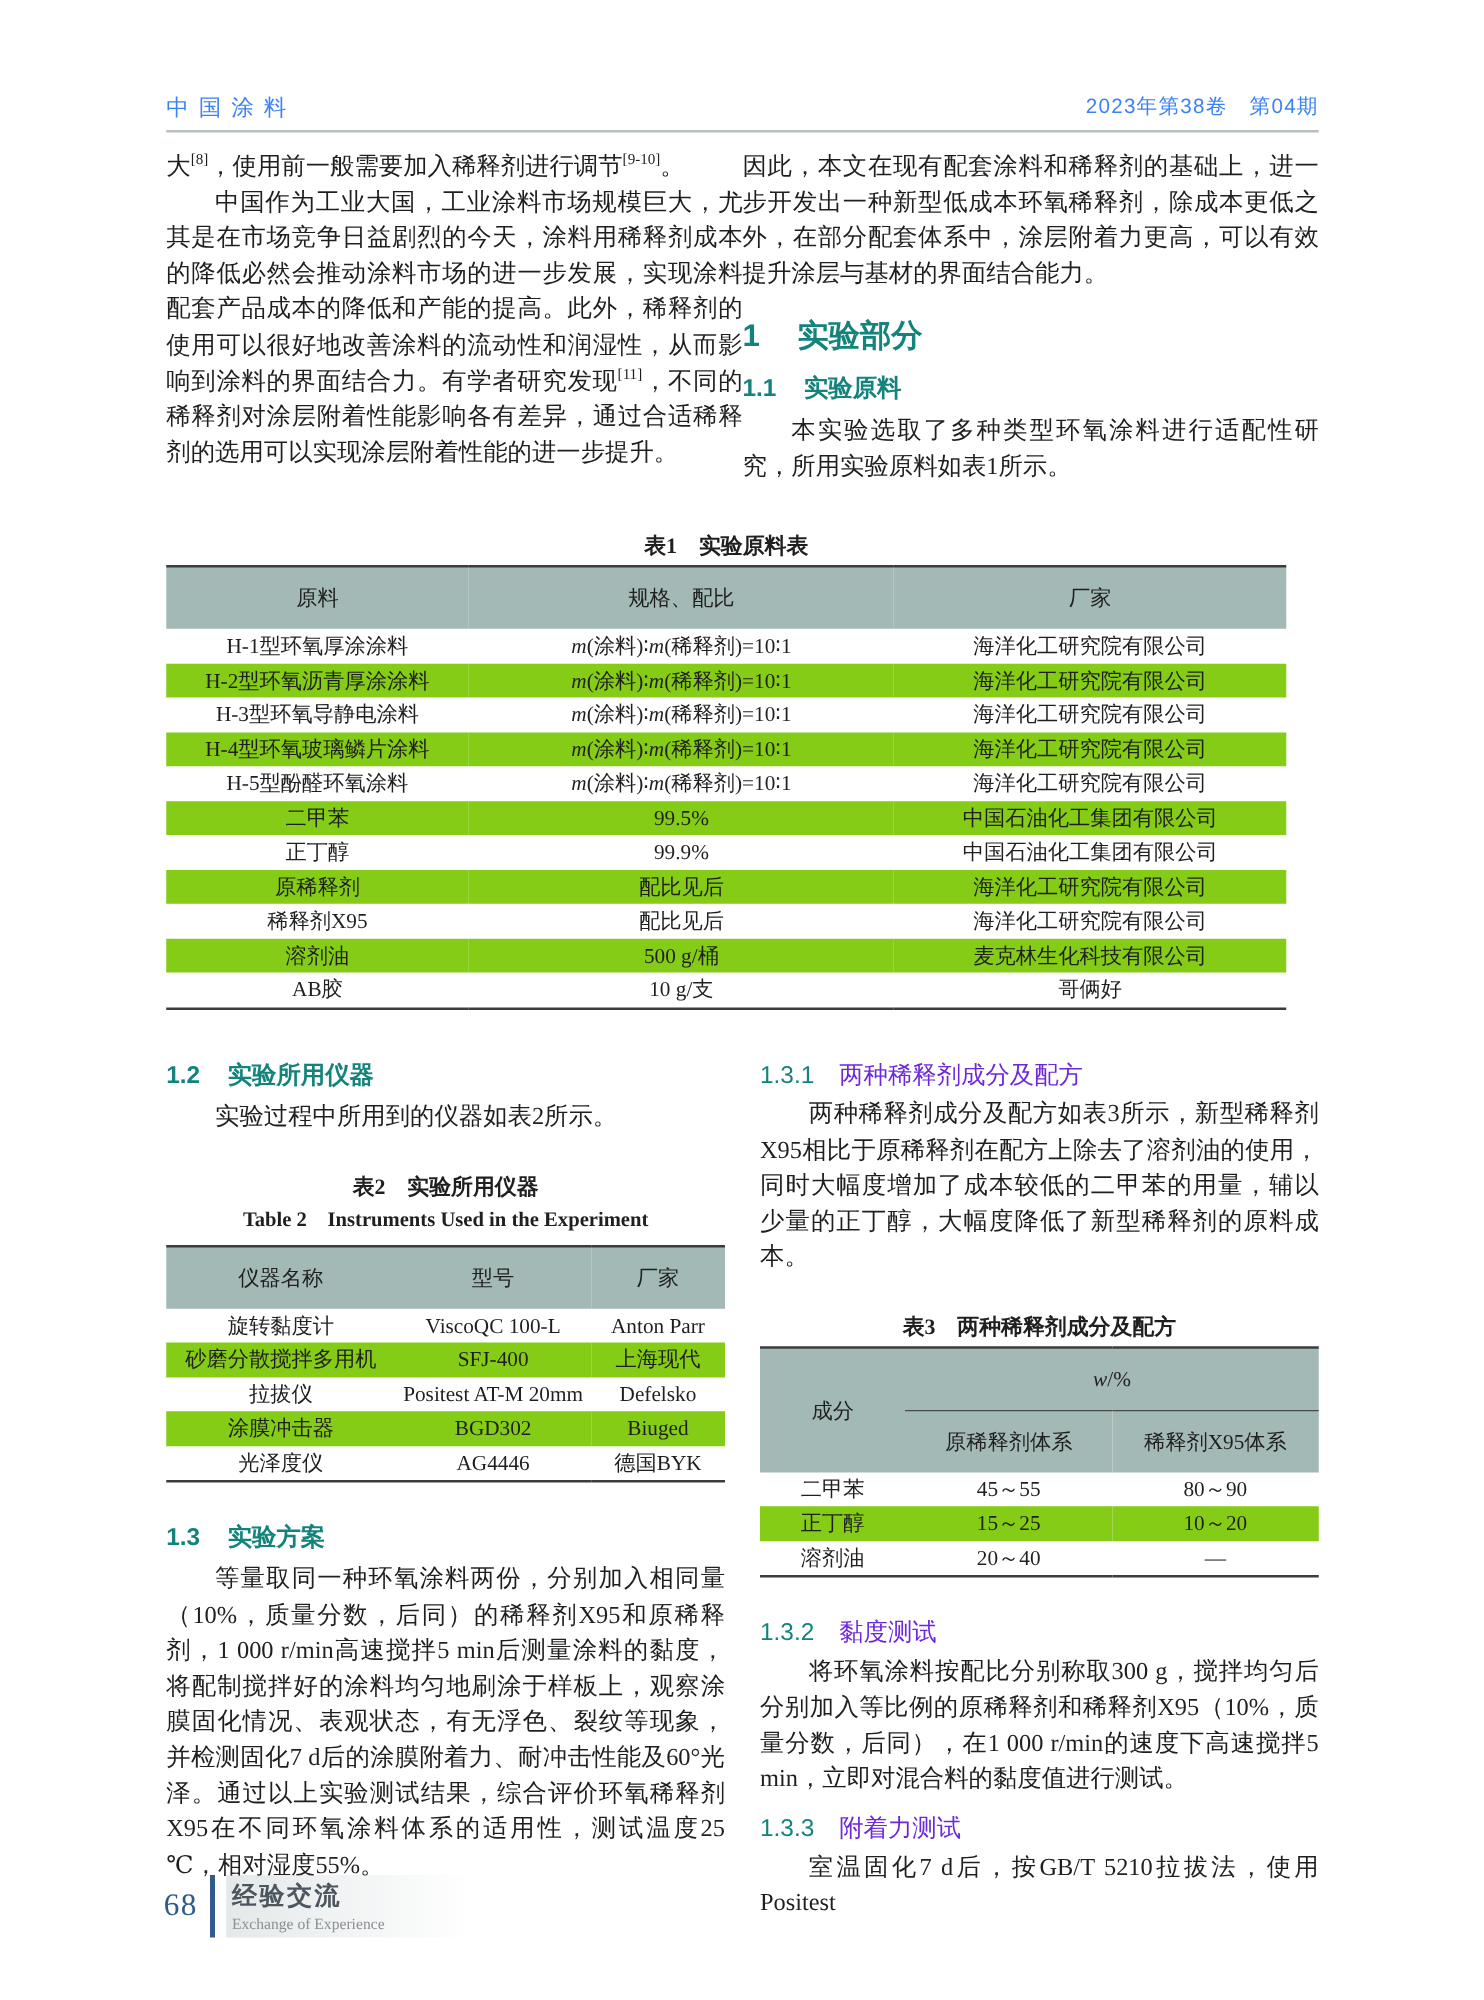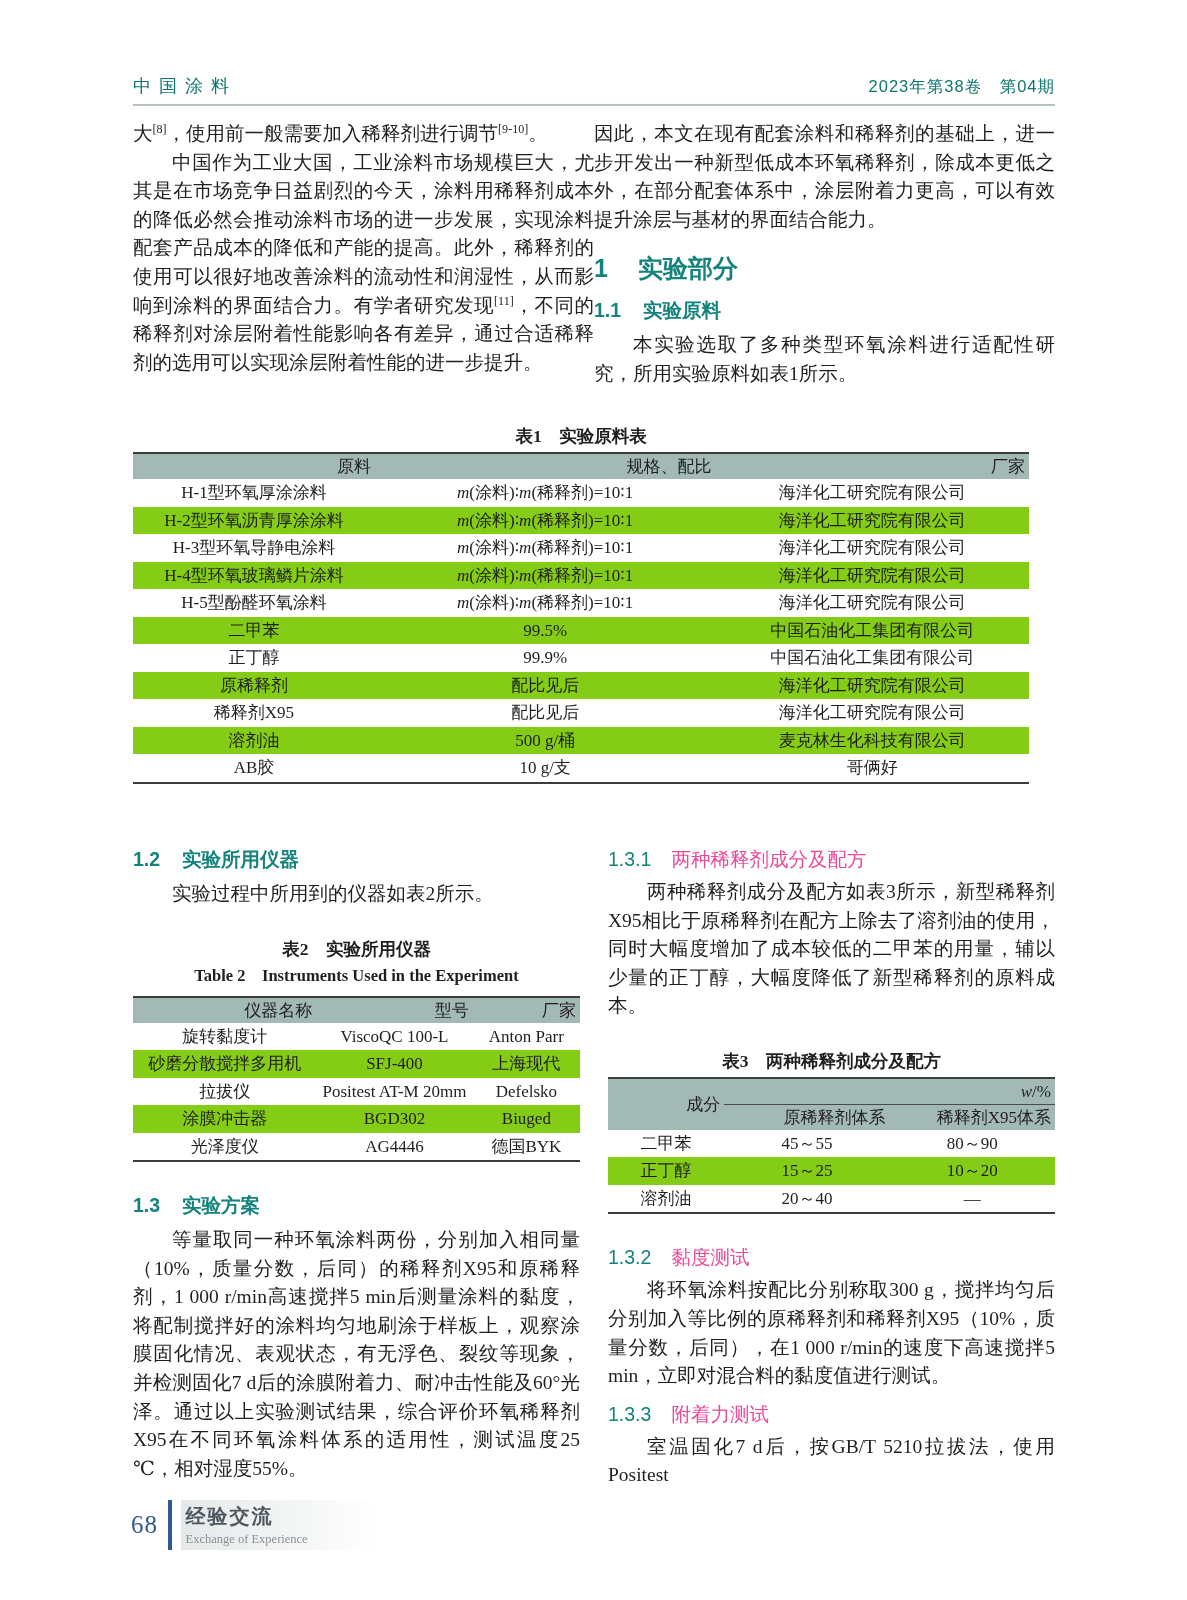--- a/index.html
+++ b/index.html
@@ -5,22 +5,22 @@
   html,body { margin:0; padding:0; background:#ffffff; }
   .page {
     position:relative; width:1187px; height:1600px; margin:0 auto;
     background:#ffffff; overflow:hidden;
     font-family:"Liberation Serif","DejaVu Serif",serif;
     color:#1f1f1f;
   }
   
   .pagehead {
     position:absolute; left:133px; top:74px; width:922px;
-    display:flex; justify-content:space-between; align-items:flex-end;
-    color:#0f766e; font-family:"Liberation Sans","DejaVu Sans",sans-serif;
+    display:flex; justify-content:space-between; align-items:flex-start;
+    color:#3b82f6; font-family:"Liberation Sans","DejaVu Sans",sans-serif;
   }
   .journal-name { font-size:18px; letter-spacing:8px; }
   .issue-info   { font-size:16.5px; letter-spacing:1px; }
   .headrule { position:absolute; left:133px; top:104px; width:922px; height:1.5px; background:#b7c1c0; }
 
   
   p.body { margin:0; font-size:19.5px; line-height:28.6px; text-align:justify; }
   .indent { text-indent:2em; }
   sup.fn { font-size:0.62em; vertical-align:super; line-height:0; }
 
@@ -34,34 +34,34 @@
   }
   .col > :first-child { margin-top:0; }
 
   
   .h1 { margin:18px 0 10px; color:#14837b; font-family:"Liberation Sans","DejaVu Sans",sans-serif; font-weight:bold; font-size:25px; }
   .h1 .t { margin-left:30px; }
   .h2 { margin:12px 0 7px; color:#14837b; font-family:"Liberation Sans","DejaVu Sans",sans-serif; font-weight:bold; font-size:19.5px; }
   .h2 .t { margin-left:22px; }
   .h3 { margin:10px 0 5px; font-size:19.5px; }
   .h3 .n { color:#14837b; font-family:"Liberation Sans","DejaVu Sans",sans-serif; }
-  .h3 .t { margin-left:20px; color:#ec4899; }
+  .h3 .t { margin-left:20px; color:#6d28d9; }
   .mt30 { margin-top:30px; }
 
   
   .tblock { text-align:center; }
   .tbl-title-cn { font-weight:bold; font-size:17.5px; margin:0 0 4px 0; }
   .tbl-title-en { font-weight:bold; font-size:16.5px; margin:0 0 9px 0; }
   table.dtable {
     width:100%; border-collapse:collapse; table-layout:fixed;
     border-top:2.5px solid #3c3c3c; border-bottom:2.5px solid #3c3c3c;
     font-size:17px;
   }
   table.dtable th {
-    background:#a3b9b6; font-weight:normal; padding:2px 4px; line-height:21px; text-align:right;
+    background:#a3b9b6; font-weight:normal; padding:14px 4px; line-height:21px; text-align:center;
   }
   table.dtable td { padding:3px 4px; line-height:21.5px; text-align:center; }
   tr.shade td { background:#84cc16; }
   td.lft1 { text-align:left; padding-left:34px; }
   td.lft2 { text-align:left; padding-left:6px; }
   td.lft3 { text-align:left; padding-left:26px; }
   .it { font-style:italic; }
   th.wcell { border-bottom:1.5px solid #4a4a4a; padding:5px 4px; }
   th.subh { padding:5px 4px; }
 

